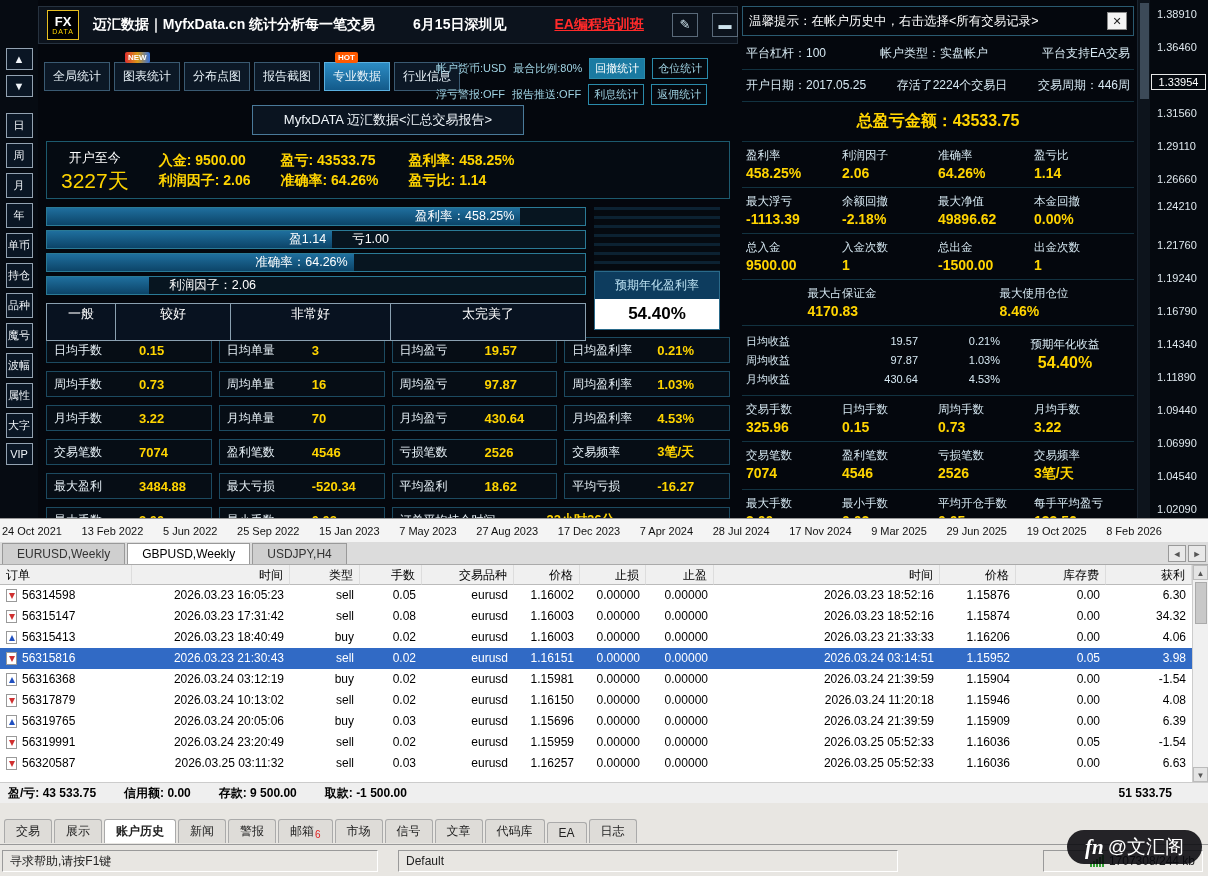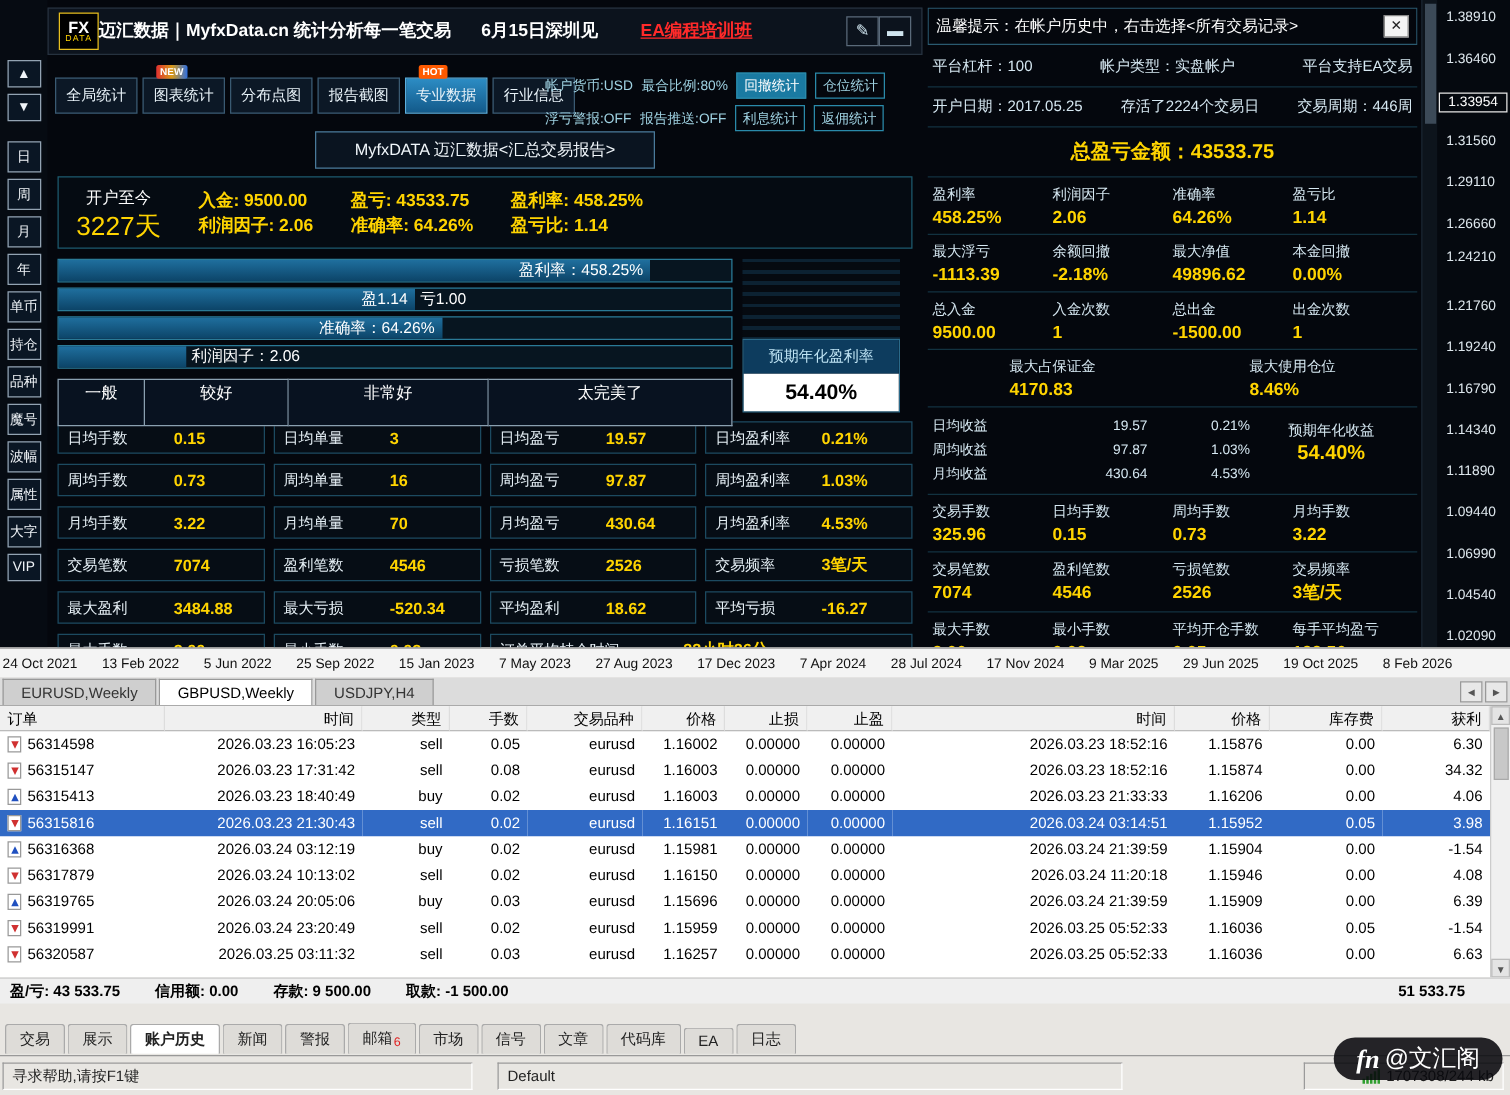--- a/index.html
+++ b/index.html
@@ -6,21 +6,21 @@
   html,body{width:1208px;height:876px;}
   body{position:relative;background:#e4e2de;font-family:"Liberation Sans",sans-serif;overflow:hidden;}
 
   
   #top{position:absolute;left:0;top:0;width:1208px;height:518px;background:#04070d;overflow:hidden;}
 
   .left-rail{position:absolute;left:0;top:0;width:38px;height:518px;background:#060b12;padding-top:48px;}
   .arrow-box{margin:0 auto 16px;}
   .rail-btn{width:27px;margin:0 auto 5px;border:1px solid #93a3b2;background:#0a1624;color:#f0f4f8;font-size:11px;text-align:center;padding:4px 0;cursor:pointer;white-space:nowrap;overflow:hidden;}
 
-  .titlebar{position:absolute;left:38px;top:6px;width:700px;height:38px;background:#0c131d;border:1px solid #26alan;border:1px solid #26323f;display:flex;align-items:center;padding:0 8px;}
+  .titlebar{position:absolute;left:38px;top:6px;width:700px;height:38px;background:#0c131d;border:1px solid #26alan;border:1px solid #26323f;display:flex;align-items:center;gap:14px;padding:0 8px;}
   .logo{width:32px;height:30px;background:#000;border:1px solid #e8c020;display:flex;flex-direction:column;align-items:center;justify-content:center;flex:0 0 auto;}
   .logo .fx{color:#fff;font-weight:bold;font-size:13px;line-height:13px;}
   .logo .data{color:#ffd400;font-size:7px;line-height:8px;letter-spacing:1px;}
   .brand{color:#fff;font-size:14px;font-weight:bold;white-space:nowrap;}
   .event{color:#fff;font-size:14px;font-weight:bold;white-space:nowrap;margin-left:24px;}
   .promo{color:#ff2a2a;font-size:14px;font-weight:bold;text-decoration:underline;margin-left:34px;white-space:nowrap;cursor:pointer;}
   .tb-spacer{flex:1;}
   .tb-btn{width:26px;height:24px;border:1px solid #5a6a7a;color:#cfe4ee;text-align:center;line-height:22px;font-size:13px;cursor:pointer;flex:0 0 auto;}
 
   .main{position:absolute;left:38px;top:46px;width:700px;height:472px;}
@@ -41,21 +41,21 @@
   .since-label{color:#fff;font-size:13px;}
   .since-value{color:#ffd400;font-size:21px;font-weight:normal;}
   .sum-col{display:flex;flex-direction:column;justify-content:space-between;padding:1px 0;}
   .sum-item{color:#ffd400;font-size:14px;font-weight:bold;line-height:20px;white-space:nowrap;}
 
   .bars-zone{position:relative;margin:8px 8px 0;height:124px;}
   .pbar{position:relative;width:540px;height:19px;border:1px solid #2a7a96;background:#071520;margin-bottom:4px;}
   .pfill{position:absolute;left:0;top:0;bottom:0;background:linear-gradient(#1f6f9e,#0c4468);}
   .ptext{position:absolute;top:0;line-height:17px;color:#fff;font-size:12.5px;white-space:nowrap;}
   .ptext.in{transform:translateX(-100%);padding-right:6px;}
-  .ptext.out{padding-left:4px;}
+  .ptext.out{padding-left:20px;}
   .scale-row{display:flex;position:absolute;left:0;top:96px;width:540px;}
   .scale-item{border:1px solid #8aa0b0;border-left-width:0;color:#fff;font-size:13px;text-align:center;line-height:20px;height:38px;background:#081220;}
   .scale-item:first-child{border-left-width:1px;}
   .scale-item:nth-child(1){width:70px;}
   .scale-item:nth-child(2){width:115px;}
   .scale-item:nth-child(3){width:160px;}
   .scale-item:nth-child(4){width:195px;}
   .stripes{position:absolute;left:548px;top:0;width:126px;height:64px;background:repeating-linear-gradient(180deg,#0c2232 0 3px,#050a10 3px 9px);}
   .annual-box{position:absolute;left:548px;top:64px;width:126px;border:1px solid #2a6a8a;}
   .annual-head{background:#0d3c5e;color:#bfe4f4;font-size:12px;text-align:center;padding:5px 0;}

